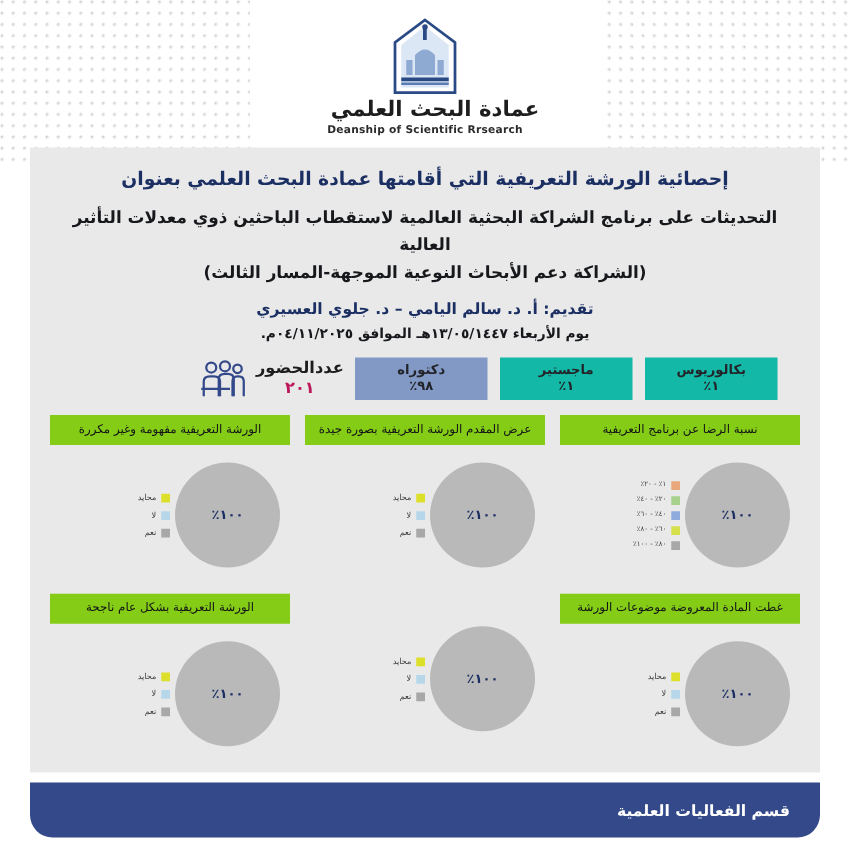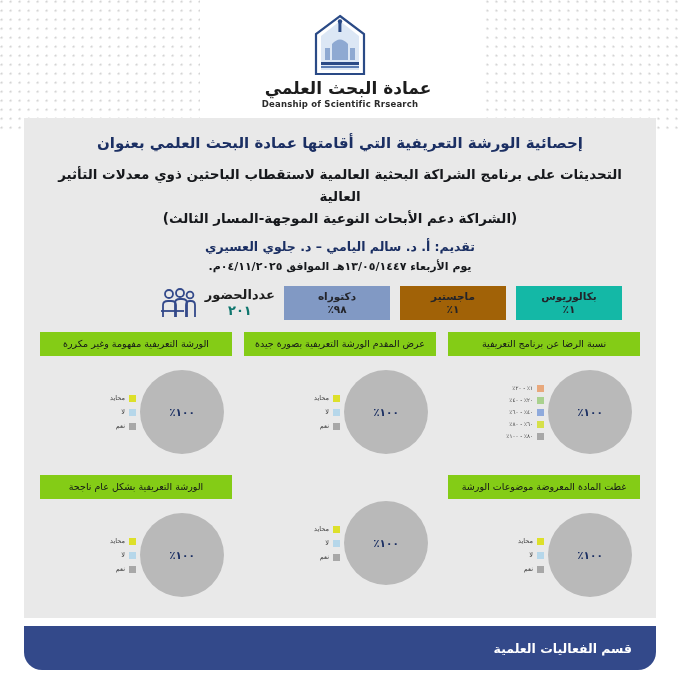--- a/index.html
+++ b/index.html
@@ -119,21 +119,21 @@
   }
   .attend-block {
     display: flex;
     flex-direction: row;
     align-items: center;
     gap: 7px;
   }
   .attend-icon { width: 40px; height: 32px; flex: none; }
   .attend-text { text-align: center; line-height: 1.25; }
   .attend-label { font-size: 13px; font-weight: bold; color: #1d1d1d; }
-  .attend-count { font-size: 13px; font-weight: bold; color: #0f766e; }
+  .attend-count { font-size: 13px; font-weight: bold; color: #be185d; }
 
   .deg-badges {
     display: flex;
     flex-direction: row;
     gap: 10px;
     margin-right: 14px;
   }
   .deg {
     width: 106px;
     height: 34px;
@@ -321,21 +321,21 @@
       <div class="eventdate">يوم الأربعاء ١٣/٠٥/١٤٤٧هـ  الموافق ٠٤/١١/٢٠٢٥م.</div>
     </div>
 
     <div class="attend-row">
 
       <div class="deg-badges">
         <div class="deg" style="background:#14b8a6">
           <span class="deg-name">بكالوريوس</span>
           <span class="deg-val">١٪</span>
         </div>
-        <div class="deg" style="background:#a16207">
+        <div class="deg" style="background:#14b8a6">
           <span class="deg-name">ماجستير</span>
           <span class="deg-val">١٪</span>
         </div>
         <div class="deg" style="background:#8199c4">
           <span class="deg-name">دكتوراه</span>
           <span class="deg-val">٩٨٪</span>
         </div>
       </div>
 
       <div class="attend-block">

